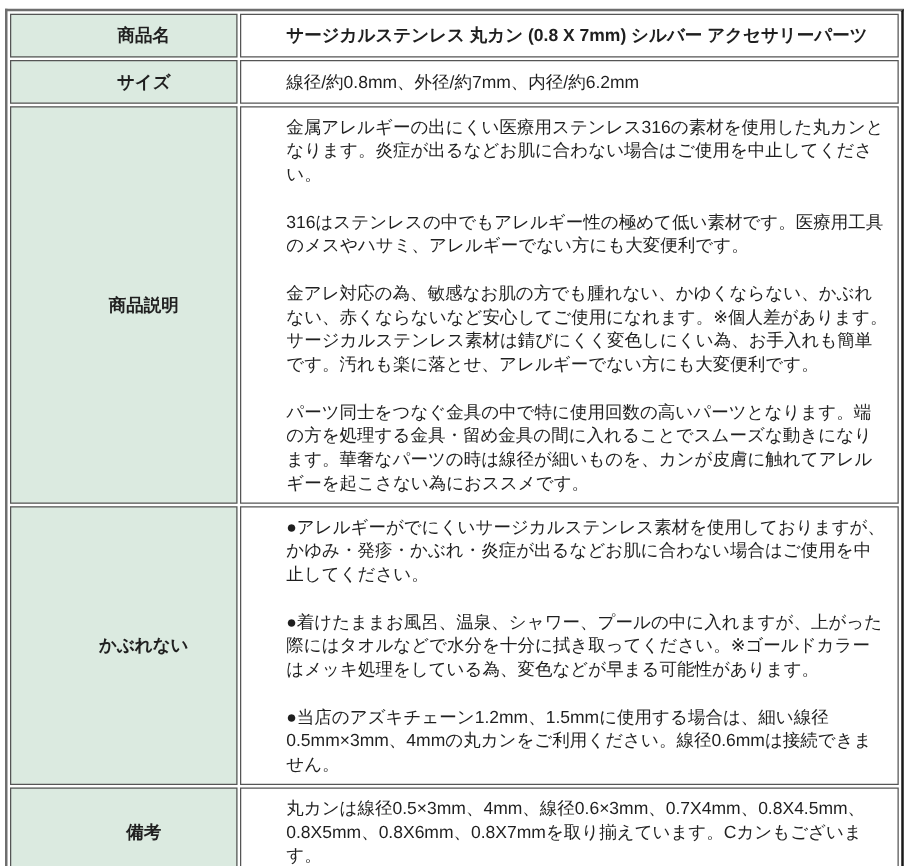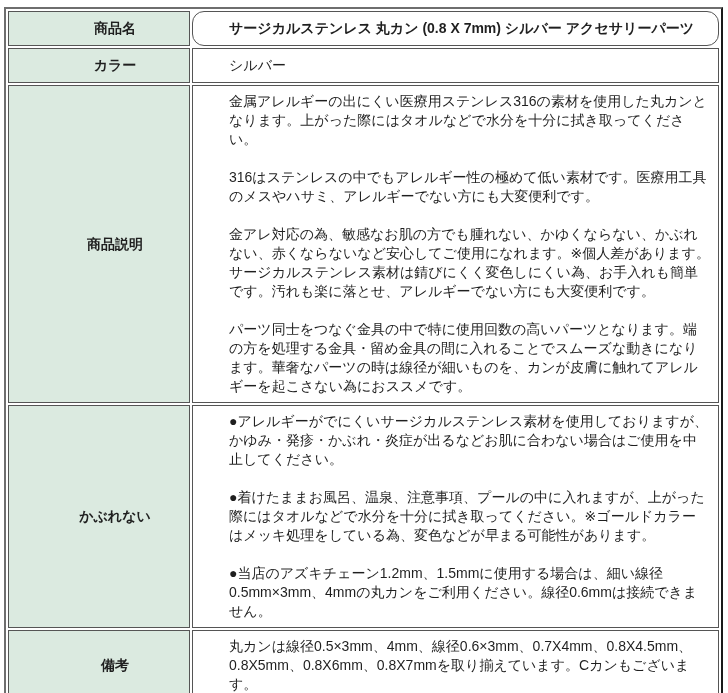--- a/index.html
+++ b/index.html
@@ -54,55 +54,54 @@
     vertical-align:middle;
   }
   td.value-cell p{
     margin:0 0 19px 0;
   }
   td.value-cell p:last-child{
     margin-bottom:0;
   }
   td.value-cell.bold{
     font-weight:bold;
-    border-radius:12px;
   }
 </style>
 </head>
 <body>
 
 <div class="page">
   <table class="product-table">
     <tbody>
         <tr>
           <th class="label-cell">商品名</th>
           <td class="value-cell bold">
             <p>サージカルステンレス 丸カン (0.8 X 7mm) シルバー アクセサリーパーツ</p>
           </td>
         </tr>
         <tr>
-          <th class="label-cell">カラー</th>
+          <th class="label-cell">サイズ</th>
           <td class="value-cell">
-            <p>シルバー</p>
+            <p>線径/約0.8mm、外径/約7mm、内径/約6.2mm</p>
           </td>
         </tr>
         <tr>
           <th class="label-cell">商品説明</th>
           <td class="value-cell">
-            <p>金属アレルギーの出にくい医療用ステンレス316の素材を使用した丸カンとなります。上がった際にはタオルなどで水分を十分に拭き取ってください。</p>
+            <p>金属アレルギーの出にくい医療用ステンレス316の素材を使用した丸カンとなります。炎症が出るなどお肌に合わない場合はご使用を中止してください。</p>
             <p>316はステンレスの中でもアレルギー性の極めて低い素材です。医療用工具のメスやハサミ、アレルギーでない方にも大変便利です。</p>
             <p>金アレ対応の為、敏感なお肌の方でも腫れない、かゆくならない、かぶれない、赤くならないなど安心してご使用になれます。※個人差があります。 サージカルステンレス素材は錆びにくく変色しにくい為、お手入れも簡単です。汚れも楽に落とせ、アレルギーでない方にも大変便利です。</p>
             <p>パーツ同士をつなぐ金具の中で特に使用回数の高いパーツとなります。端の方を処理する金具・留め金具の間に入れることでスムーズな動きになります。華奢なパーツの時は線径が細いものを、カンが皮膚に触れてアレルギーを起こさない為におススメです。</p>
           </td>
         </tr>
         <tr>
           <th class="label-cell">かぶれない</th>
           <td class="value-cell">
             <p>●アレルギーがでにくいサージカルステンレス素材を使用しておりますが、かゆみ・発疹・かぶれ・炎症が出るなどお肌に合わない場合はご使用を中止してください。</p>
-            <p>●着けたままお風呂、温泉、注意事項、プールの中に入れますが、上がった際にはタオルなどで水分を十分に拭き取ってください。※ゴールドカラーはメッキ処理をしている為、変色などが早まる可能性があります。</p>
+            <p>●着けたままお風呂、温泉、シャワー、プールの中に入れますが、上がった際にはタオルなどで水分を十分に拭き取ってください。※ゴールドカラーはメッキ処理をしている為、変色などが早まる可能性があります。</p>
             <p>●当店のアズキチェーン1.2mm、1.5mmに使用する場合は、細い線径0.5mm×3mm、4mmの丸カンをご利用ください。線径0.6mmは接続できません。</p>
           </td>
         </tr>
         <tr>
           <th class="label-cell">備考</th>
           <td class="value-cell">
             <p>丸カンは線径0.5×3mm、4mm、線径0.6×3mm、0.7X4mm、0.8X4.5mm、0.8X5mm、0.8X6mm、0.8X7mmを取り揃えています。Cカンもございます。</p>
           </td>
         </tr>
       </tbody>

